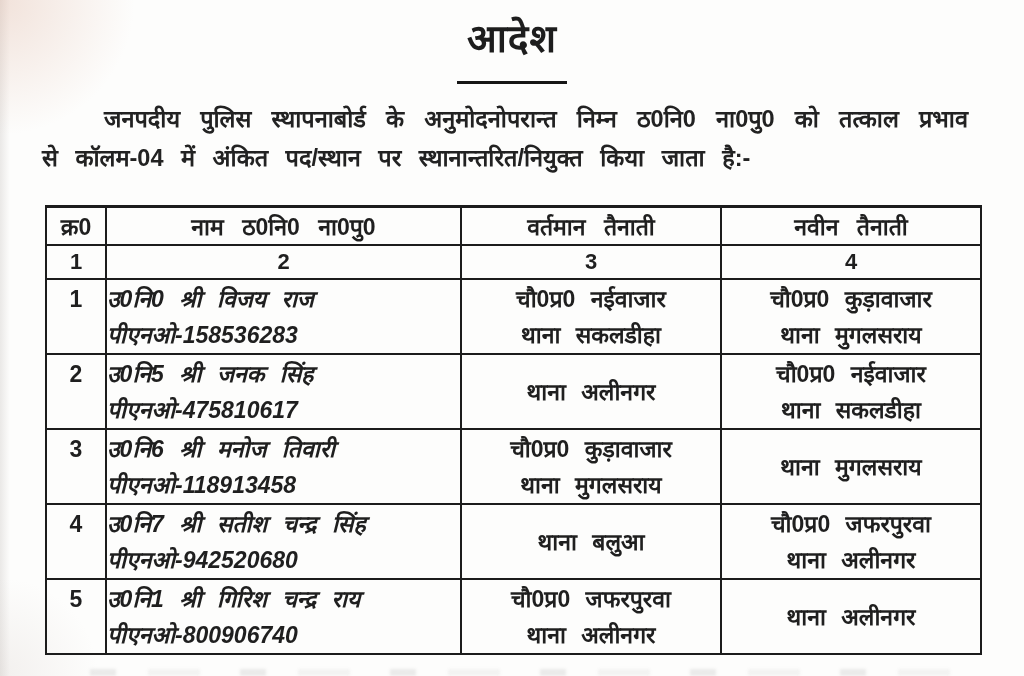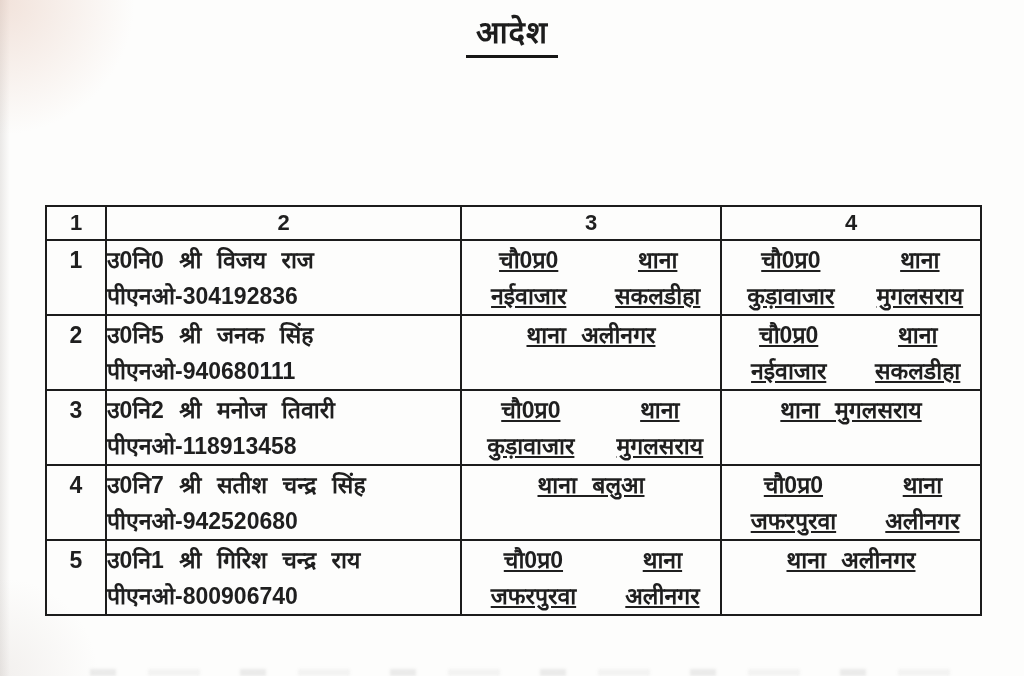--- a/index.html
+++ b/index.html
@@ -25,24 +25,24 @@
   
   .title-wrap {
     position: absolute;
     top: 10px;
     left: 0;
     width: 100%;
     text-align: center;
   }
   .doc-title {
     display: inline-block;
-    font-size: 31px;
+    font-size: 39px;
     font-weight: bold;
     letter-spacing: 1px;
-    padding: 0 10px 3px 10px;
+    padding: 0 10px 18px 10px;
     border-bottom: 3px solid #161616;
   }
 
   
   .intro {
     position: absolute;
     top: 76px;
     left: 42px;
     right: 56px;
     font-size: 23.5px;
@@ -84,28 +84,27 @@
     border-top: 3px solid #1c1c1c;
   }
   tr.num-row td {
     height: 32px;
     text-align: center;
     font-size: 22px;
   }
   tr.data-row { height: 75px; }
   tr.data-row td.sno-cell { text-align: center; vertical-align: top; padding-top: 6px; }
   td.name-cell { padding: 4px 8px 4px 14px; }
-  .name-cell .line { display: block; line-height: 36px; word-spacing: 9px; }
+  .name-cell .line { display: block; line-height: 36px; word-spacing: 9px; font-style: italic; }
   td.post-cell { text-align: center; }
   .post-cell .cell-flex {
     display: flex;
-    flex-direction: row;
+    flex-direction: column;
     justify-content: center;
     min-height: 71px;
-    text-decoration: underline;
   }
   .post-cell .line { display: block; line-height: 36px; word-spacing: 9px; }
 
   
   .cutoff-artifact {
     position: absolute;
     left: 90px;
     right: 60px;
     bottom: 0;
     height: 7px;
@@ -122,80 +121,87 @@
 </style>
 </head>
 <body>
 
 <div id="page">
 
   <div class="title-wrap">
     <span class="doc-title">आदेश</span>
   </div>
 
+  <p class="intro">जनपदीय पुलिस स्थापनाबोर्ड के अनुमोदनोपरान्त निम्न ठ0नि0 ना0पु0 को तत्काल प्रभाव से कॉलम-04 में अंकित पद/स्थान पर स्थानान्तरित/नियुक्त किया जाता है:-</p>
 
   <table class="order-table">
     <colgroup>
       <col class="c-sno">
         <col class="c-name">
         <col class="c-cur">
         <col class="c-new">
     </colgroup>
     <tbody>
+      <tr class="hdr-row">
+        <th>क्र0</th>
+        <th>नाम ठ0नि0 ना0पु0</th>
+        <th>वर्तमान तैनाती</th>
+        <th>नवीन तैनाती</th>
+      </tr>
       <tr class="num-row">
         <td>1</td>
         <td>2</td>
         <td>3</td>
         <td>4</td>
       </tr>
 
       <tr class="data-row">
         <td class="sno-cell">1</td>
         <td class="name-cell">
           <span class="line">उ0नि0 श्री विजय राज</span>
-          <span class="line">पीएनओ-304192836</span>
+          <span class="line">पीएनओ-158536283</span>
         </td>
         <td class="post-cell">
           <div class="cell-flex">
             <span class="line">चौ0प्र0 नईवाजार</span>
             <span class="line">थाना सकलडीहा</span>
           </div>
         </td>
         <td class="post-cell">
           <div class="cell-flex">
             <span class="line">चौ0प्र0 कुड़ावाजार</span>
             <span class="line">थाना मुगलसराय</span>
           </div>
         </td>
       </tr>
 
       <tr class="data-row">
         <td class="sno-cell">2</td>
         <td class="name-cell">
           <span class="line">उ0नि5 श्री जनक सिंह</span>
-          <span class="line">पीएनओ-940680111</span>
+          <span class="line">पीएनओ-475810617</span>
         </td>
         <td class="post-cell">
           <div class="cell-flex">
             <span class="line">थाना अलीनगर</span>
             <span class="line"></span>
           </div>
         </td>
         <td class="post-cell">
           <div class="cell-flex">
             <span class="line">चौ0प्र0 नईवाजार</span>
             <span class="line">थाना सकलडीहा</span>
           </div>
         </td>
       </tr>
 
       <tr class="data-row">
         <td class="sno-cell">3</td>
         <td class="name-cell">
-          <span class="line">उ0नि2 श्री मनोज तिवारी</span>
+          <span class="line">उ0नि6 श्री मनोज तिवारी</span>
           <span class="line">पीएनओ-118913458</span>
         </td>
         <td class="post-cell">
           <div class="cell-flex">
             <span class="line">चौ0प्र0 कुड़ावाजार</span>
             <span class="line">थाना मुगलसराय</span>
           </div>
         </td>
         <td class="post-cell">
           <div class="cell-flex">

